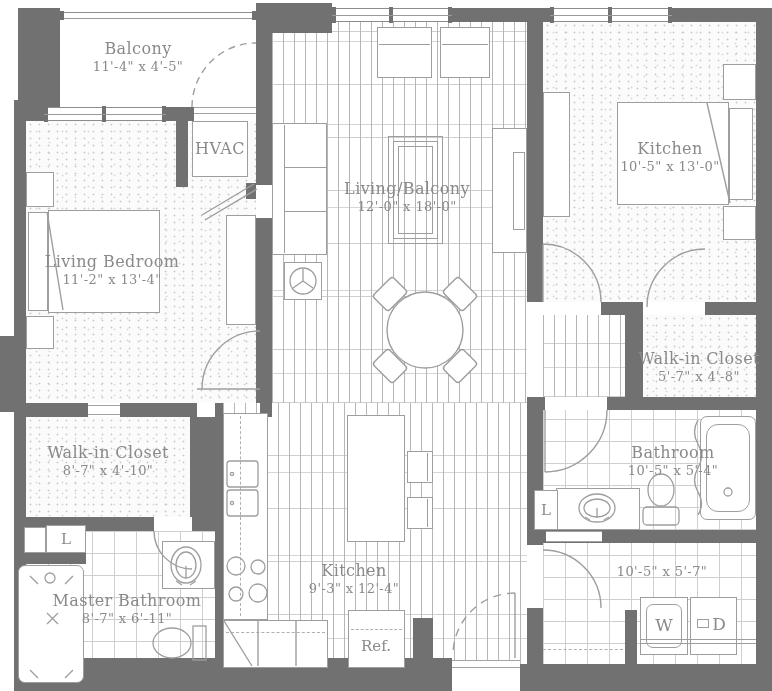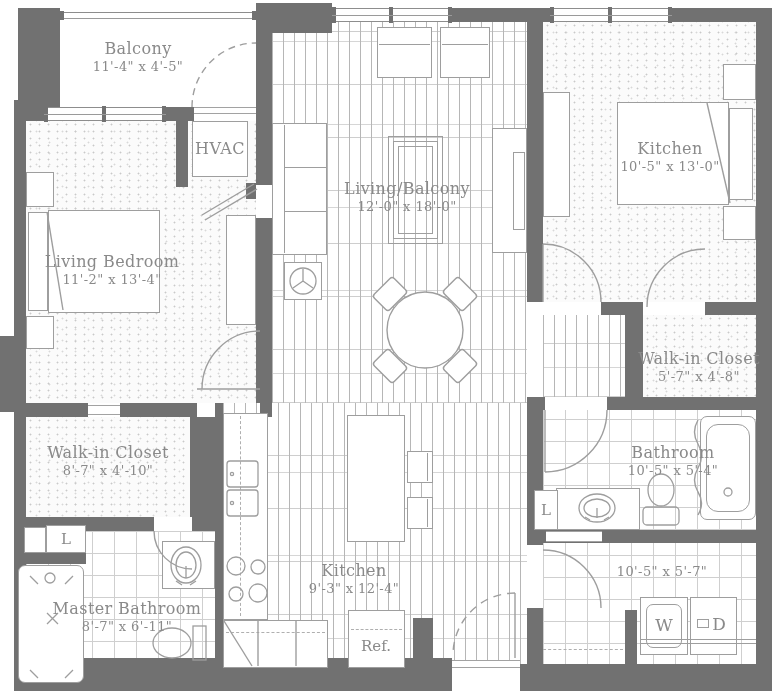--- a/index.html
+++ b/index.html
@@ -270,21 +270,21 @@
     <div class="dm">8'-7" x 4'-10"</div>
   </div>
   <div class="lbl" style="left:699px;top:367px;">
     <div class="nm">Walk-in Closet</div>
     <div class="dm">5'-7" x 4'-8"</div>
   </div>
   <div class="lbl" style="left:673px;top:461px;">
     <div class="nm">Bathroom</div>
     <div class="dm">10'-5" x 5'-4"</div>
   </div>
-  <div class="lbl" style="left:127px;top:609px;margin-top:8px;">
+  <div class="lbl" style="left:127px;top:609px;">
     <div class="nm">Master Bathroom</div>
     <div class="dm">8'-7" x 6'-11"</div>
   </div>
   <div class="lbl" style="left:354px;top:579px;">
     <div class="nm">Kitchen</div>
     <div class="dm">9'-3" x 12'-4"</div>
   </div>
   <div class="lbl" style="left:662px;top:571px;">
     <div class="dm">10'-5" x 5'-7"</div>
   </div>

